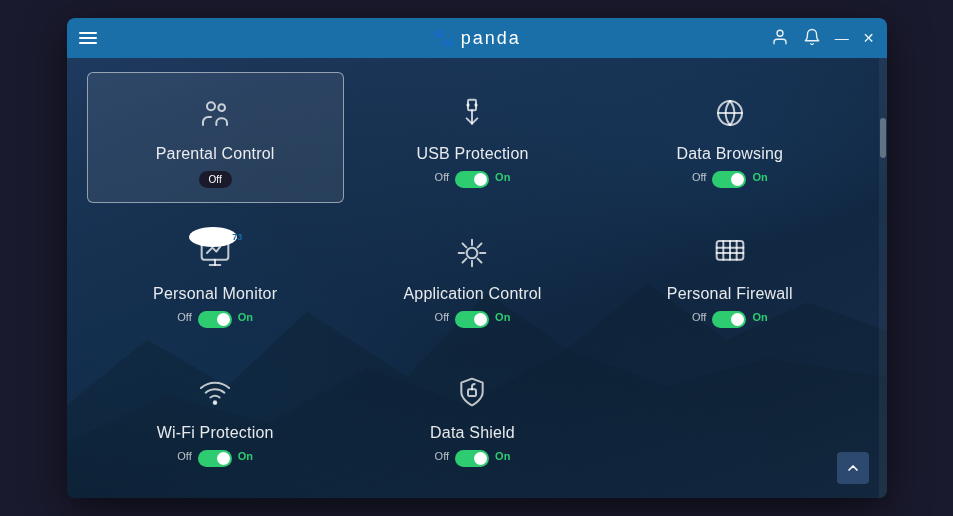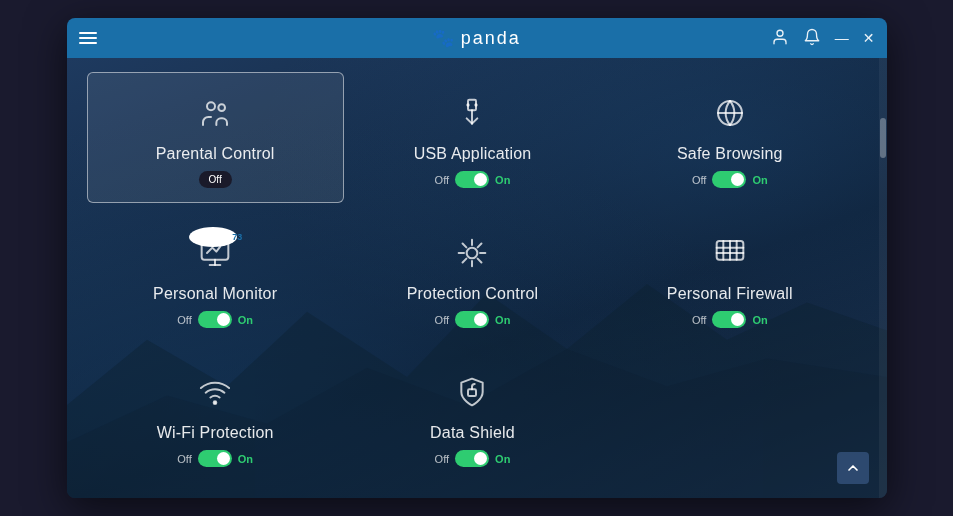--- a/index.html
+++ b/index.html
@@ -152,21 +152,20 @@
     .card-label {
       color: rgba(255,255,255,0.9);
       font-size: 16px;
       text-align: center;
       margin-bottom: 8px;
       font-weight: 400;
       letter-spacing: 0.2px;
     }
     .toggle-row {
       display: flex;
-      align-items: center;
       gap: 6px;
     }
     .toggle-label {
       color: rgba(255,255,255,0.7);
       font-size: 11px;
     }
     .toggle {
       width: 34px;
       height: 17px;
       border-radius: 9px;
@@ -298,39 +297,39 @@
           <div class="card">
     <div class="card-icon">
               <svg class="icon" viewBox="0 0 24 24">
                 <rect x="9" y="2" width="6" height="8" rx="1"></rect>
                 <line x1="12" y1="10" x2="12" y2="20"></line>
                 <path d="M8 16l4 4 4-4"></path>
                 <line x1="9" y1="6" x2="9" y2="6" stroke-width="2.5"></line>
                 <line x1="15" y1="6" x2="15" y2="6" stroke-width="2.5"></line>
               </svg>
             </div>
-    <div class="card-label">USB Application</div>
+    <div class="card-label">USB Protection</div>
     <div class="toggle-row">
       <span class="toggle-label">Off</span>
       <div class="toggle on">
         <div class="toggle-knob"></div>
       </div>
       <span class="toggle-label" style="color:#2ecc71;font-weight:600;">On</span>
     </div>
   </div>
           <div class="card">
     <div class="card-icon">
               <svg class="icon" viewBox="0 0 24 24">
                 <circle cx="12" cy="12" r="9"></circle>
                 <line x1="3" y1="12" x2="21" y2="12"></line>
                 <path d="M12 3a14 14 0 0 1 0 18"></path>
                 <path d="M12 3a14 14 0 0 0 0 18"></path>
               </svg>
             </div>
-    <div class="card-label">Safe Browsing</div>
+    <div class="card-label">Data Browsing</div>
     <div class="toggle-row">
       <span class="toggle-label">Off</span>
       <div class="toggle on">
         <div class="toggle-knob"></div>
       </div>
       <span class="toggle-label" style="color:#2ecc71;font-weight:600;">On</span>
     </div>
   </div>
           <div class="card">
     <div class="card-icon">
@@ -351,21 +350,21 @@
       <span class="toggle-label" style="color:#2ecc71;font-weight:600;">On</span>
     </div>
   </div>
           <div class="card">
     <div class="card-icon">
               <svg class="icon" viewBox="0 0 24 24">
                 <circle cx="12" cy="12" r="4"></circle>
                 <path d="M12 2v4M12 18v4M4.93 4.93l2.83 2.83M16.24 16.24l2.83 2.83M2 12h4M18 12h4M4.93 19.07l2.83-2.83M16.24 7.76l2.83-2.83"></path>
               </svg>
             </div>
-    <div class="card-label">Protection Control</div>
+    <div class="card-label">Application Control</div>
     <div class="toggle-row">
       <span class="toggle-label">Off</span>
       <div class="toggle on">
         <div class="toggle-knob"></div>
       </div>
       <span class="toggle-label" style="color:#2ecc71;font-weight:600;">On</span>
     </div>
   </div>
           <div class="card">
     <div class="card-icon">

